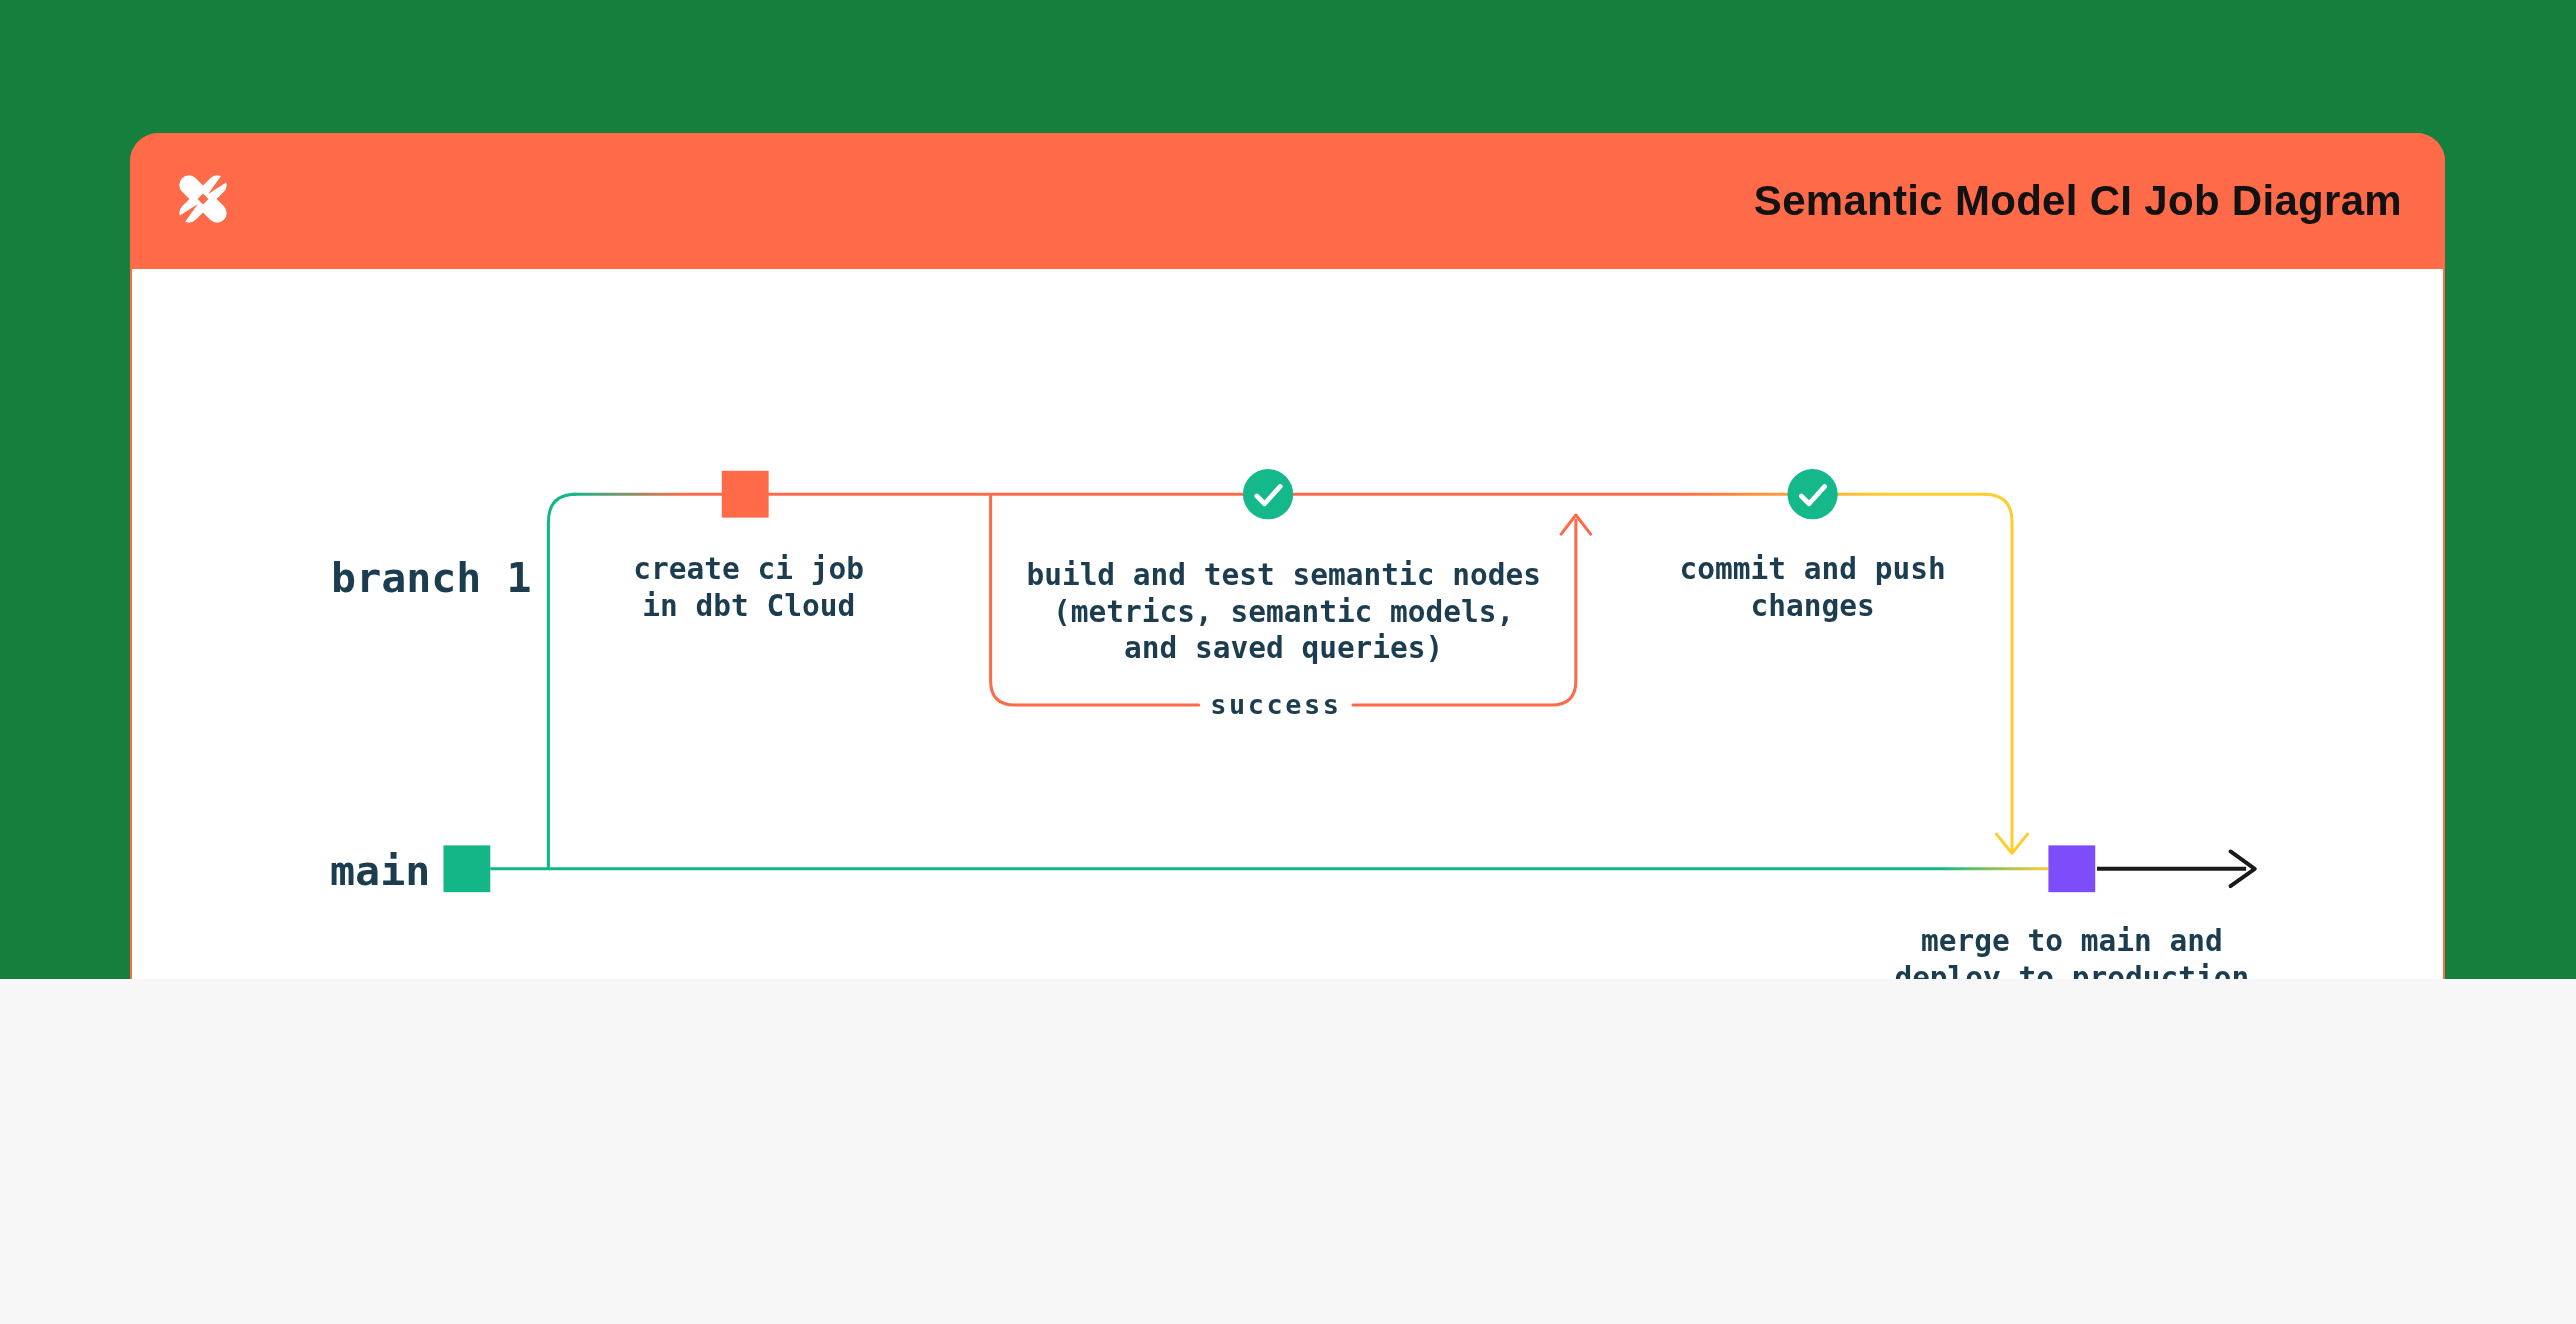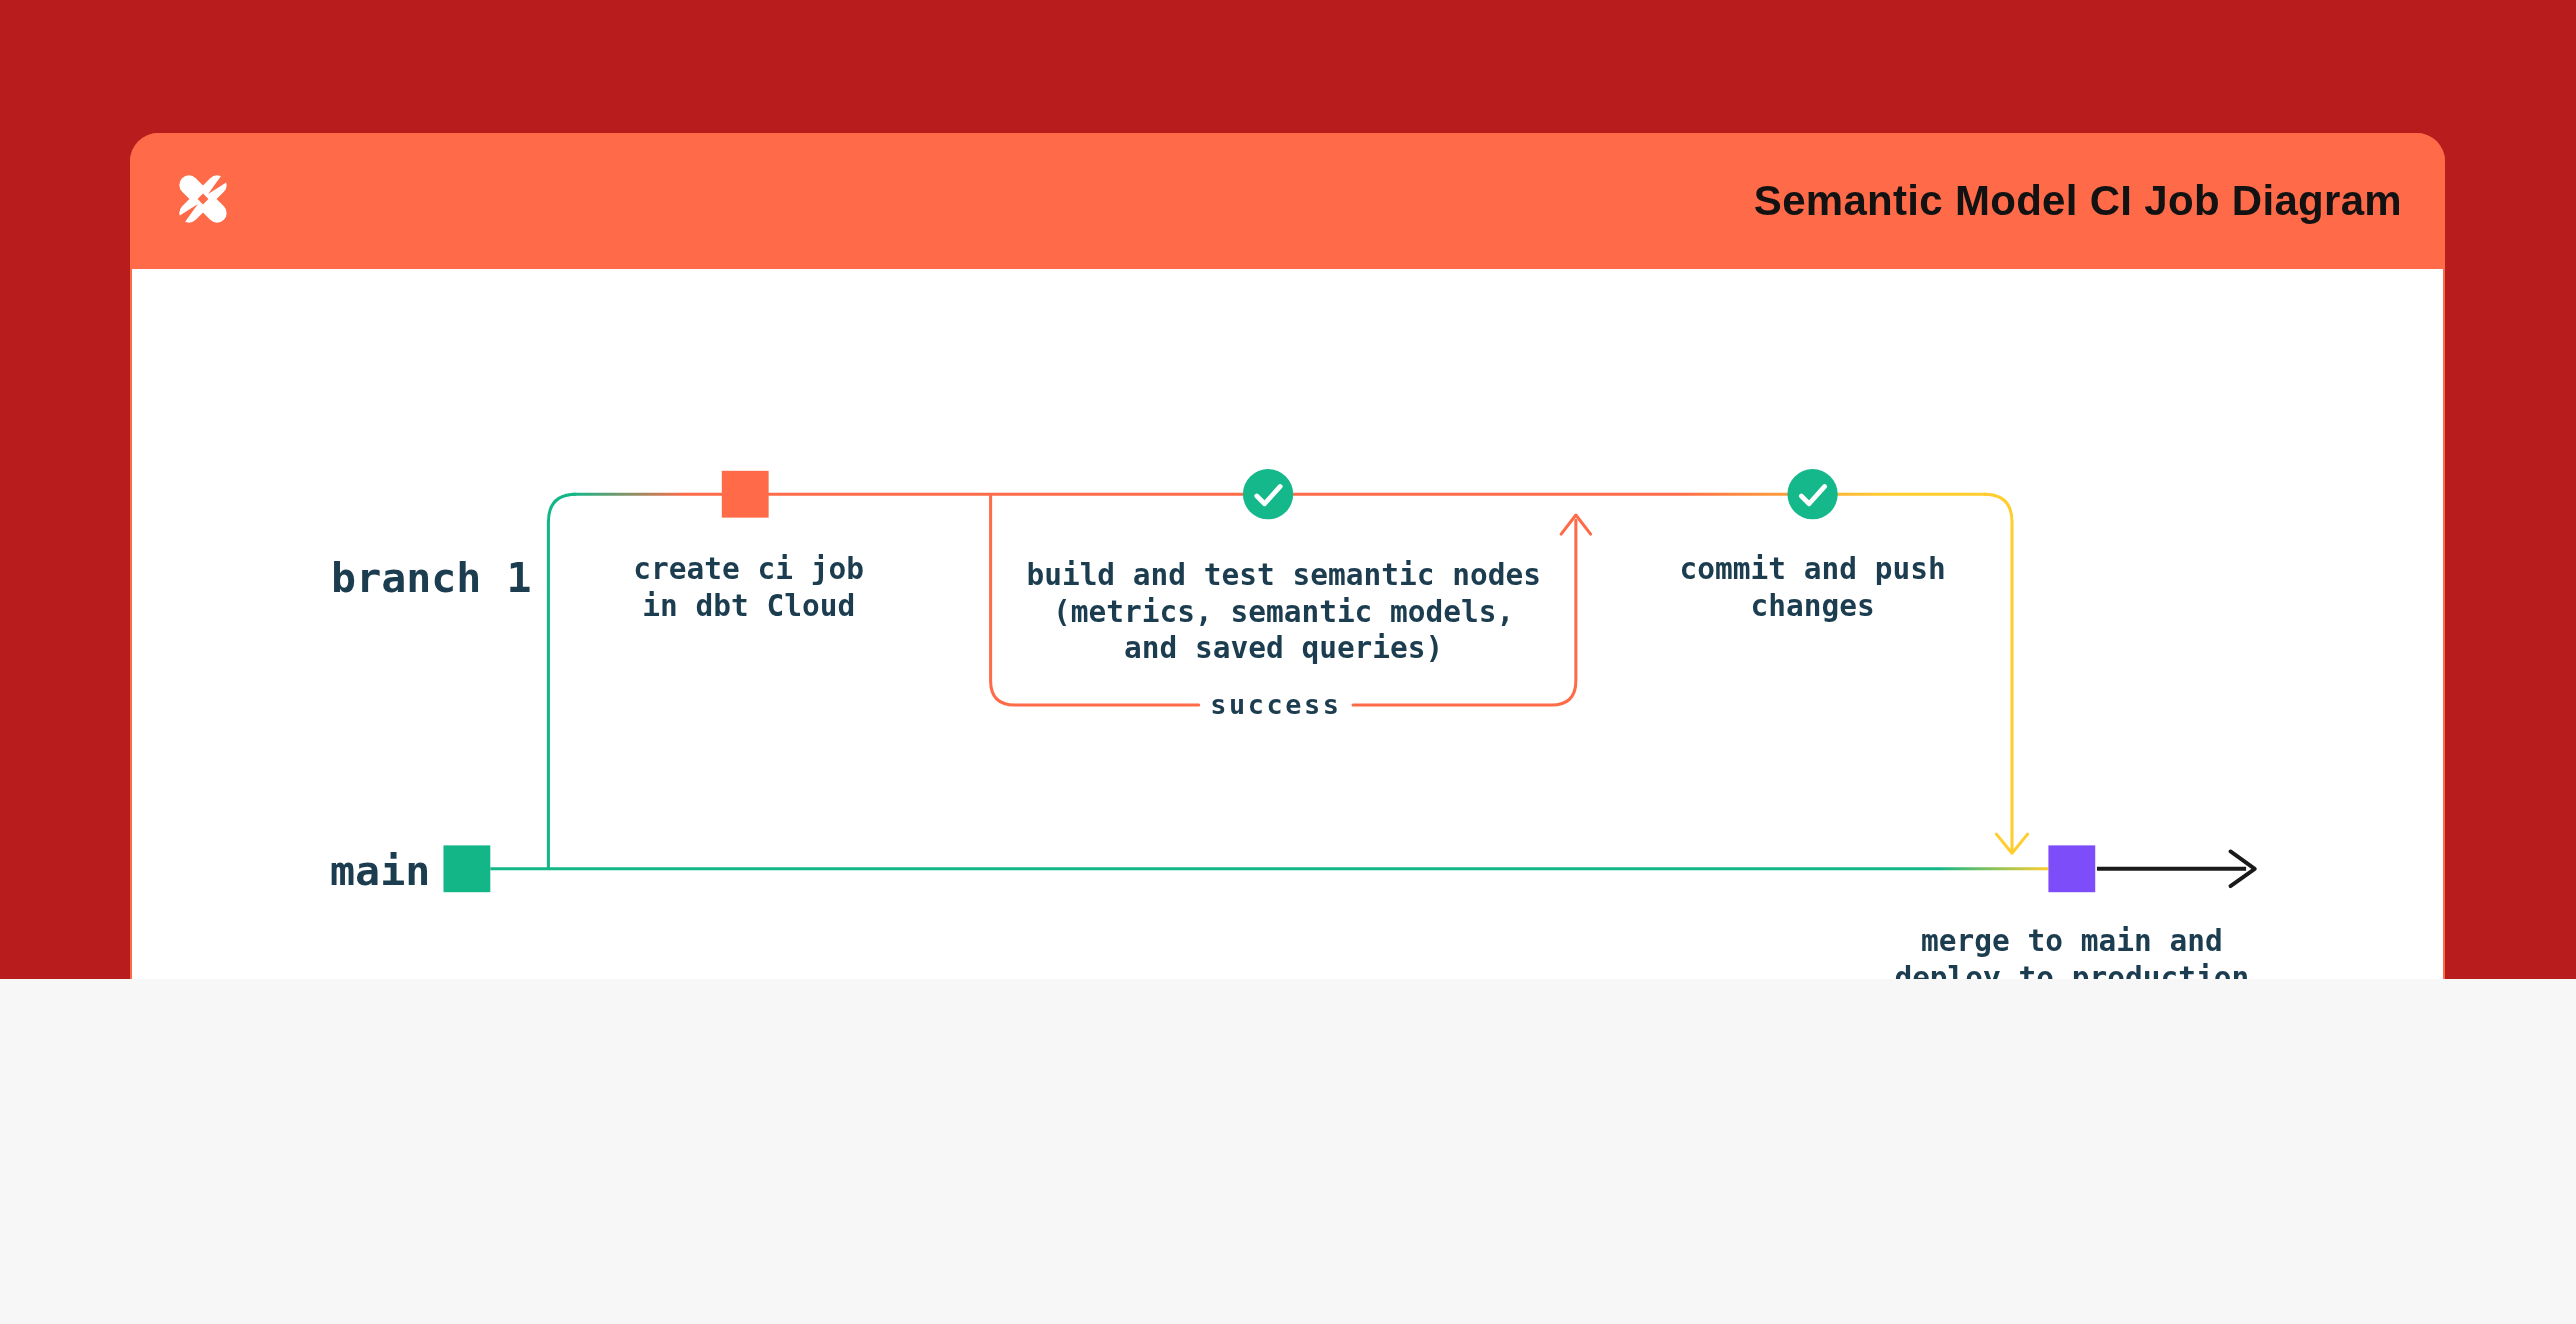--- a/index.html
+++ b/index.html
@@ -1,16 +1,16 @@
 <!DOCTYPE html>
 <html style="font-size:14px"><head>
 <meta charset="utf-8">
 <style>
   html,body { margin:0; padding:0; background:#F7F7F7; overflow:hidden; }
-  .stage { position:relative; width:2576px; height:979px; background:#b91c1c;text-align:right; }
+  .stage { position:relative; width:2576px; height:979px; background:#15803d;text-align:right; }
 
   .card {
     position:absolute; left:130px; top:133px; width:2315px; height:1057px;
     background:#FFFFFF; border:2.6px solid #FF6A48; border-radius:29.5px;
     box-sizing:border-box;
   }
   .header {
     position:absolute; left:130px; top:133px; width:2315px; height:136px;
     background:#FF6A48; border-radius:28px 28px 0 0;
     display:flex; align-items:center; padding:0 43px; box-sizing:border-box;

